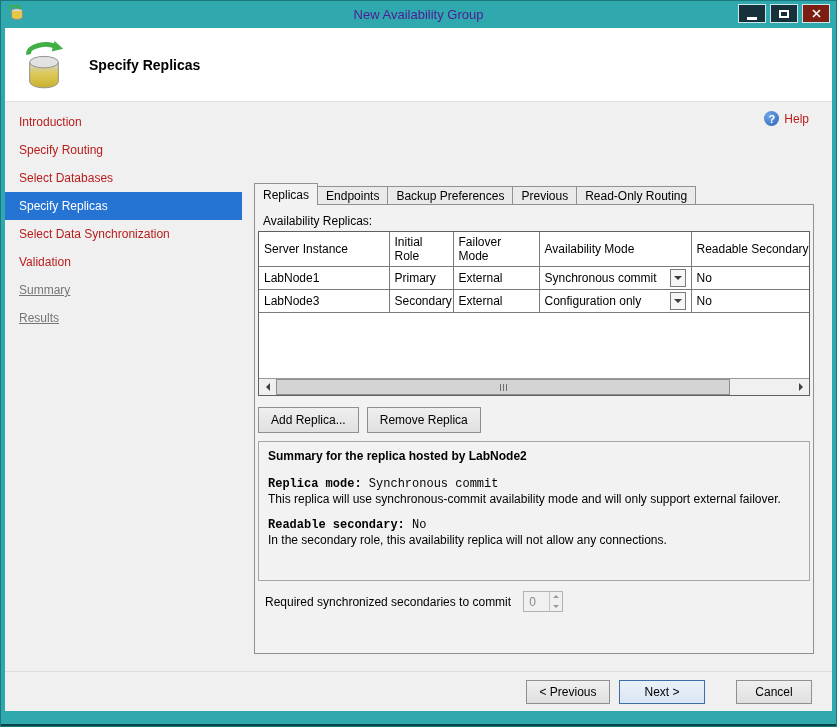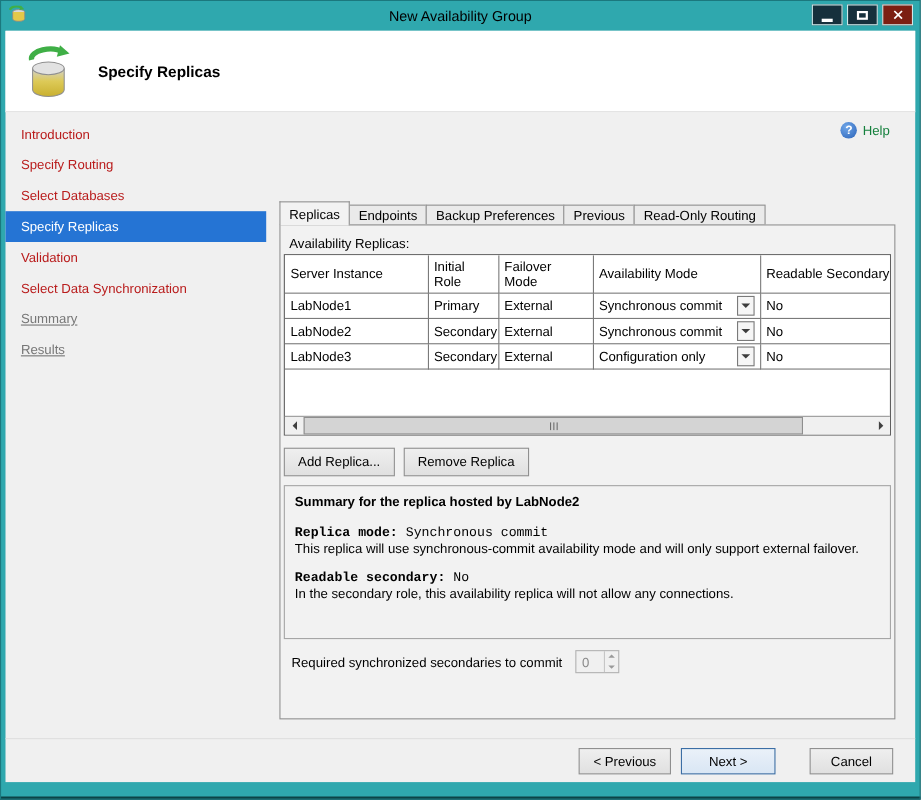--- a/index.html
+++ b/index.html
@@ -19,21 +19,21 @@
     overflow: hidden;
   }
   
   .titlebar {
     position: absolute; top: 0; left: 0; width: 837px; height: 28px;
     display: flex; align-items: center;
   }
   .app-icon { position: absolute; left: 8px; top: 5px; width: 17px; height: 17px; }
   .tb-title {
     position: absolute; left: 0; right: 0; text-align: center;
-    font-size: 13px; color: #000000;
+    font-size: 13px; color: #4c1d95;
   }
   .tb-controls { position: absolute; right: 7px; top: 4px; display: flex; }
   .tc-btn {
     width: 28px; height: 19px; margin-left: 4px;
     background: #16303c; border: 1px solid #cfe9ea;
     display: flex; align-items: center; justify-content: center;
     cursor: default;
   }
   .tc-btn.close { background: #7c1f12; }
   .glyph-min { width: 10px; height: 3px; background: #fff; margin-top: 9px; }
@@ -62,21 +62,21 @@
   .help {
     position: absolute; top: 9px; right: 23px;
     display: flex; align-items: center; gap: 5px; cursor: pointer;
   }
   .help-icon {
     width: 15px; height: 15px; border-radius: 50%;
     background: radial-gradient(circle at 35% 30%, #6fa6e8, #2a62b8);
     color: #fff; font-size: 11px; font-weight: bold;
     display: flex; align-items: center; justify-content: center;
   }
-  .help-label { color: #15803d; }
+  .help-label { color: #b91c1c; }
   .instruction { position: absolute; top: 56px; left: 14px; font-weight: bold; }
   
   .tabstrip {
     position: absolute; top: 81px; left: 12px; right: 18px; height: 22px;
     display: flex; align-items: flex-end;
   }
   .tab {
     height: 19px; padding: 0 8px; display: flex; align-items: center;
     background: #eaeaea; border: 1px solid #919191; margin-left: -1px;
     cursor: pointer; white-space: nowrap; position: relative; z-index: 1;
@@ -218,22 +218,22 @@
       <span class="header-title">Specify Replicas</span>
     </div>
 
     <div class="body">
 
       <div class="sidebar">
         <div class="side-item link">Introduction</div>
         <div class="side-item link">Specify Routing</div>
         <div class="side-item link">Select Databases</div>
         <div class="side-item selected">Specify Replicas</div>
+        <div class="side-item link">Select Data Synchronization</div>
         <div class="side-item link">Validation</div>
-        <div class="side-item link">Select Data Synchronization</div>
         <div class="side-item disabled">Summary</div>
         <div class="side-item disabled">Results</div>
       </div>
 
       <div class="main">
 
         <div class="help">
           <span class="help-icon">?</span>
           <span class="help-label">Help</span>
         </div>
@@ -279,34 +279,20 @@
                       <div class="combo">
                         <span>Synchronous commit</span>
                         <span class="combo-btn">
                             <i class="tri-down"></i>
                           </span>
                       </div>
                     </td>
                     <td>No</td>
                   </tr>
                   <tr>
-                    <td>LabNode2</td>
-                    <td>Secondary</td>
-                    <td>External</td>
-                    <td>
-                      <div class="combo">
-                        <span>Synchronous commit</span>
-                        <span class="combo-btn">
-                            <i class="tri-down"></i>
-                          </span>
-                      </div>
-                    </td>
-                    <td>No</td>
-                  </tr>
-                  <tr>
                     <td>LabNode3</td>
                     <td>Secondary</td>
                     <td>External</td>
                     <td>
                       <div class="combo">
                         <span>Configuration only</span>
                         <span class="combo-btn">
                             <i class="tri-down"></i>
                           </span>
                       </div>

